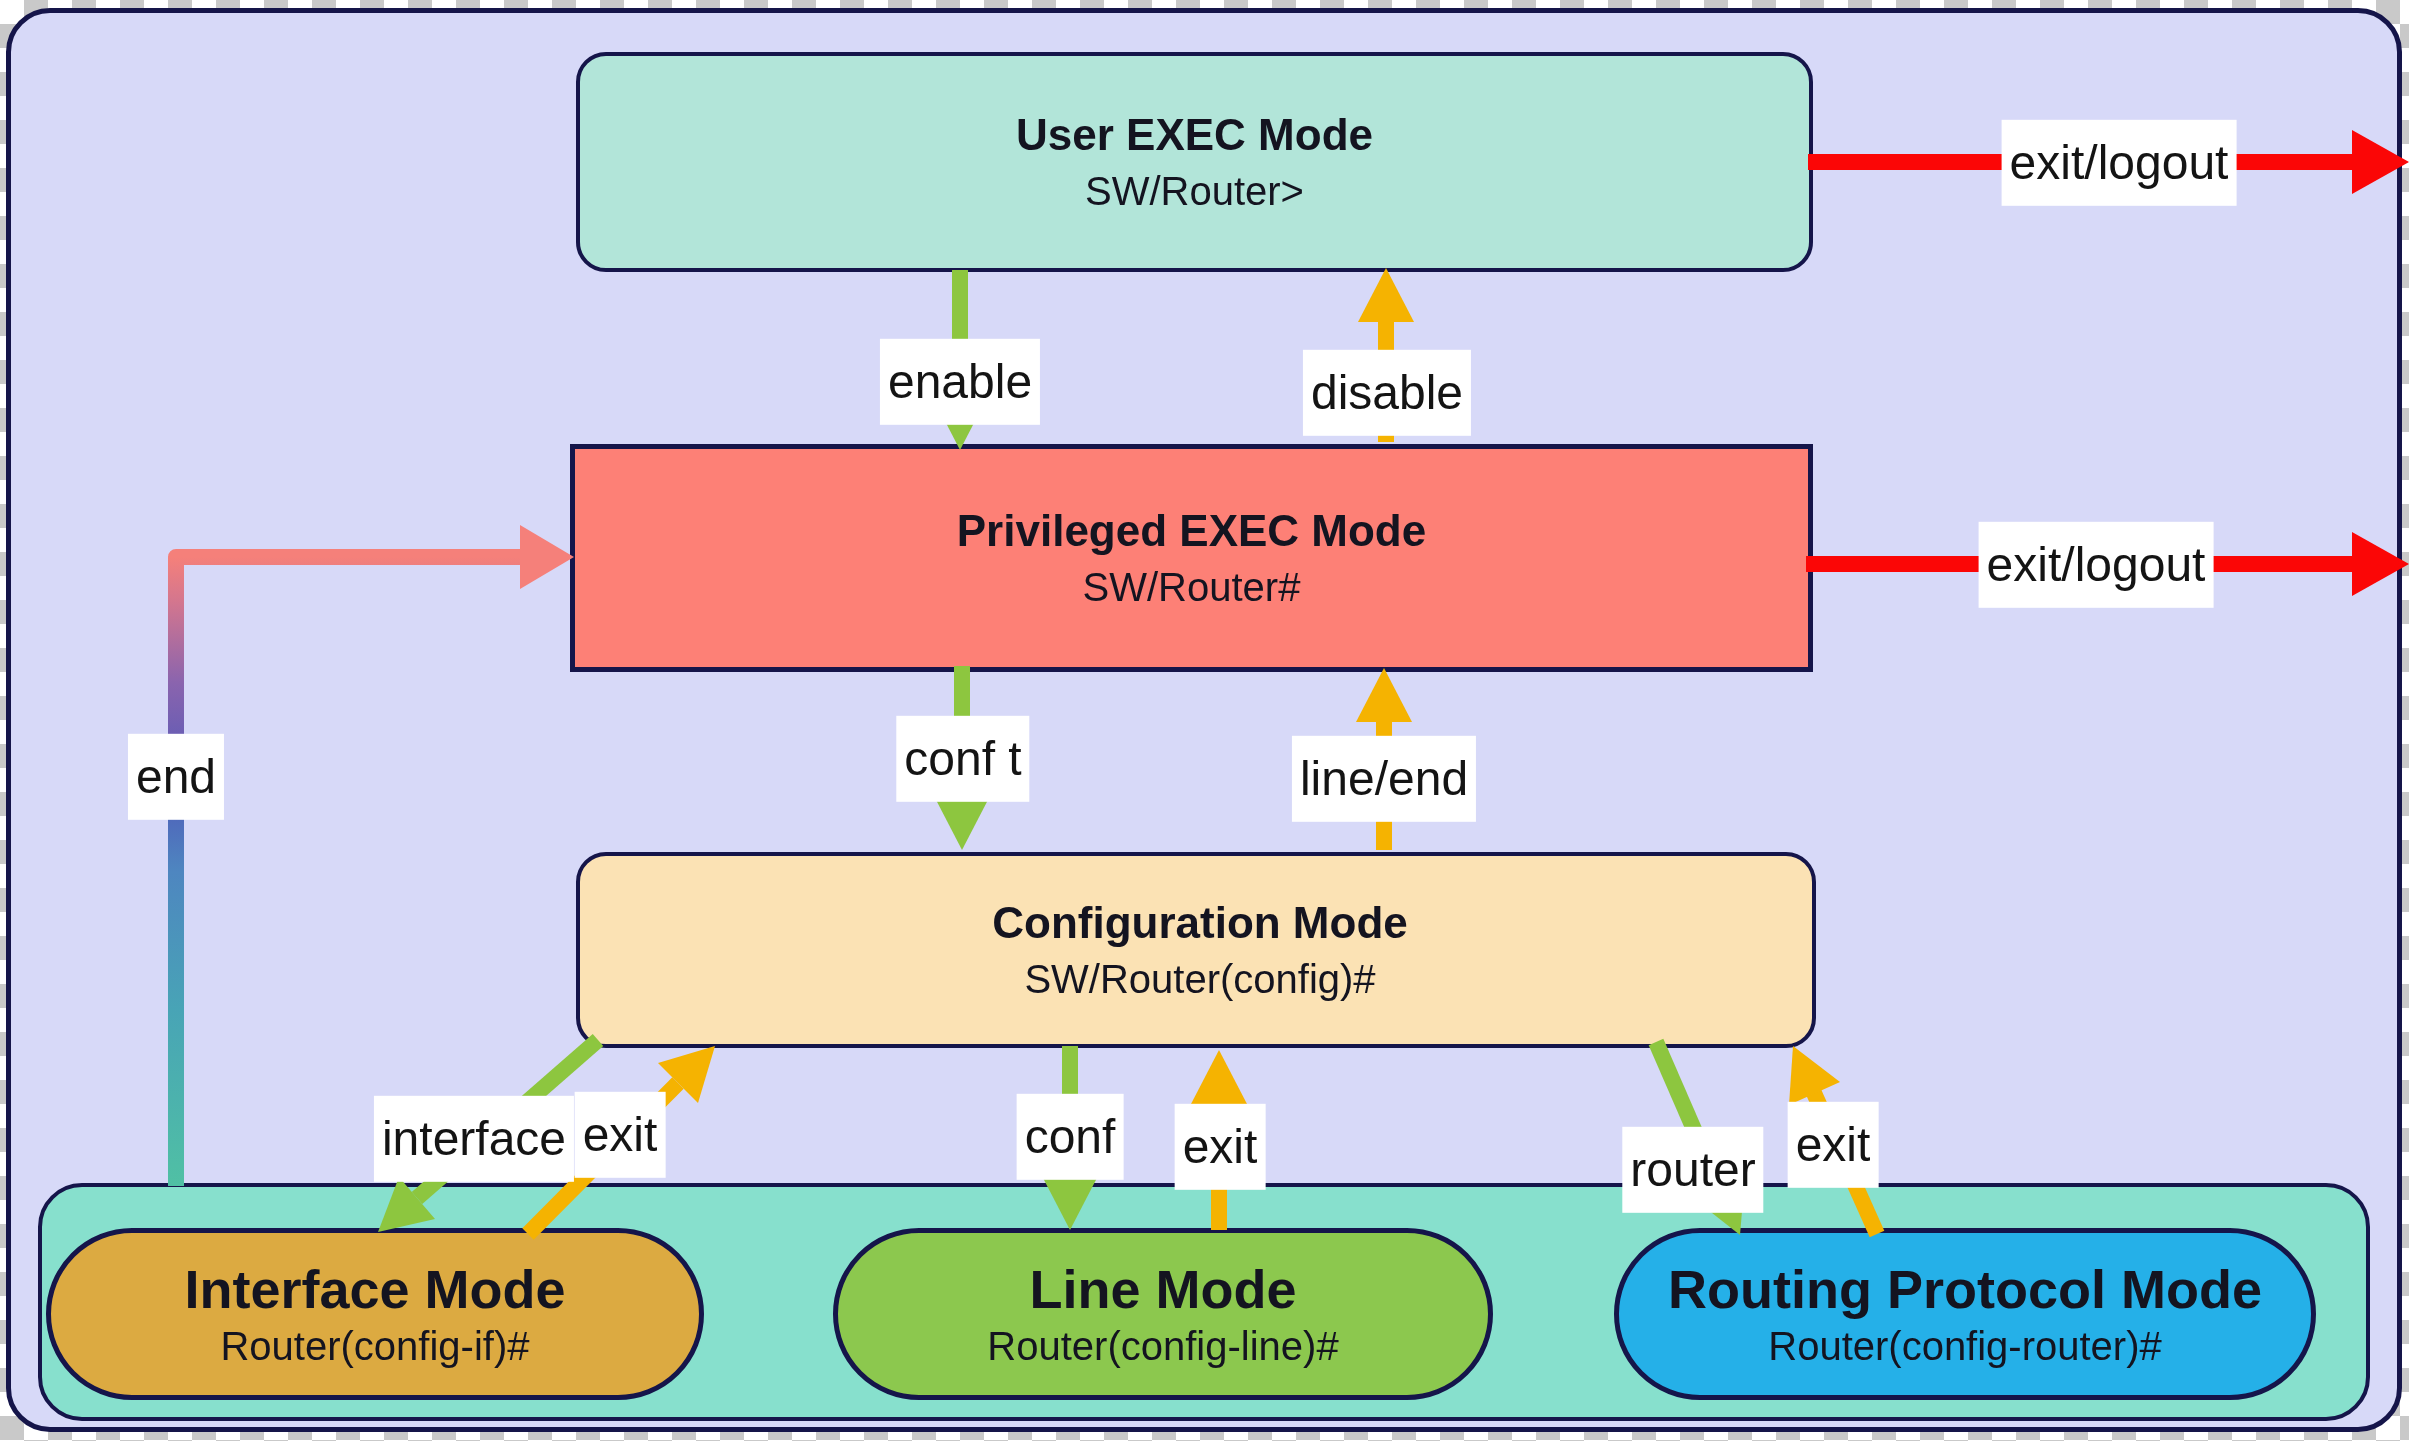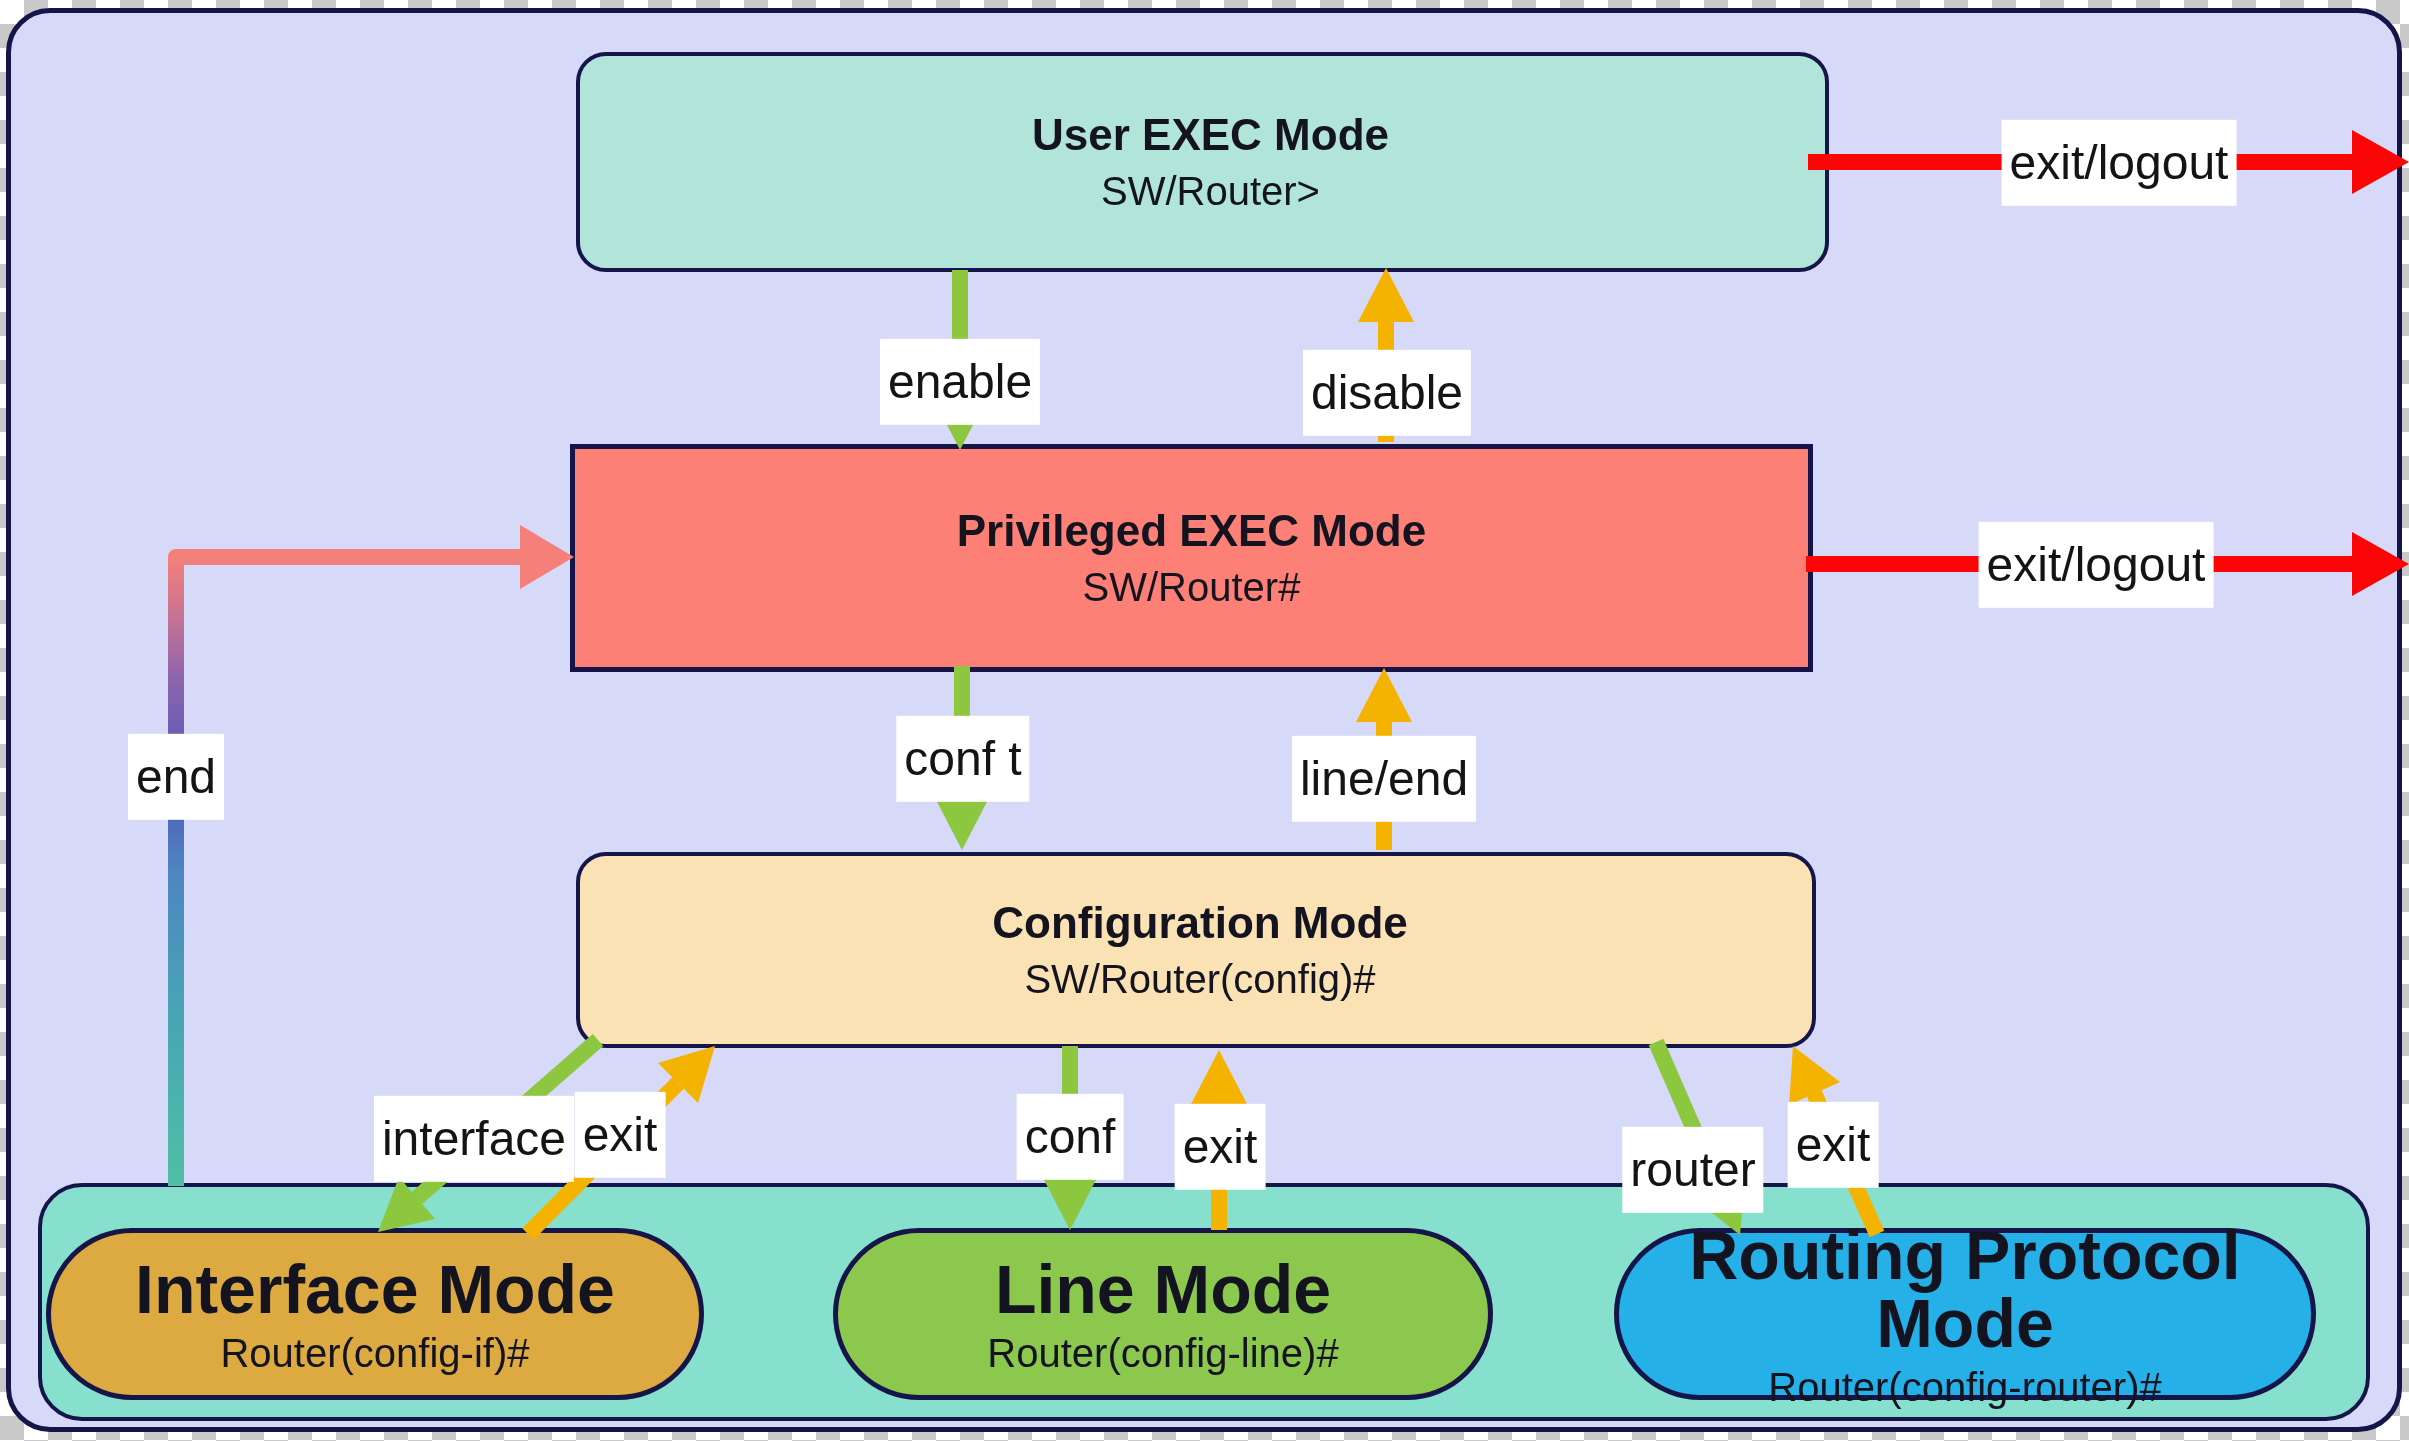--- a/index.html
+++ b/index.html
@@ -28,35 +28,35 @@
   .node{
     position:absolute;display:flex;flex-direction:column;
     align-items:center;justify-content:center;gap:14px;
     color:#141420;text-align:center;
   }
   .node .title{font-weight:bold;font-size:44px;line-height:1;}
   .node .prompt{font-size:40px;line-height:1;}
 
   .node.user-exec{
     left:576px;top:52px;width:1229px;height:212px;
-    background:var(--mint);border:4px solid var(--navy);border-radius:30px;padding-left:16px;
+    background:var(--mint);border:4px solid var(--navy);border-radius:30px;
   }
   .node.privileged{
     left:570px;top:444px;width:1233px;height:218px;
     background:var(--salmon);border:5px solid var(--navy);border-radius:0;
   }
   .node.config{
     left:576px;top:852px;width:1224px;height:188px;
     background:var(--peach);border:4px solid var(--navy);border-radius:30px;padding-left:8px;
   }
   .pill{
     border:5px solid var(--navy);border-radius:90px;
     top:1228px;height:162px;gap:10px;
   }
-  .pill .title{font-size:68px;}
+  .pill .title{font-size:54px;}
   .node.iface{left:46px;width:648px;background:var(--gold);}
   .node.linemode{left:833px;width:650px;background:var(--green);}
   .node.routing{left:1614px;width:692px;background:var(--blue);}
 
   svg.arrows{position:absolute;left:0;top:0;width:2409px;height:1441px;pointer-events:none;}
   .stroke-green{stroke:var(--arrow-green);}
   .fill-green{fill:var(--arrow-green);}
   .stroke-orange{stroke:var(--arrow-orange);}
   .fill-orange{fill:var(--arrow-orange);}
   .stroke-red{stroke:var(--arrow-red);}

